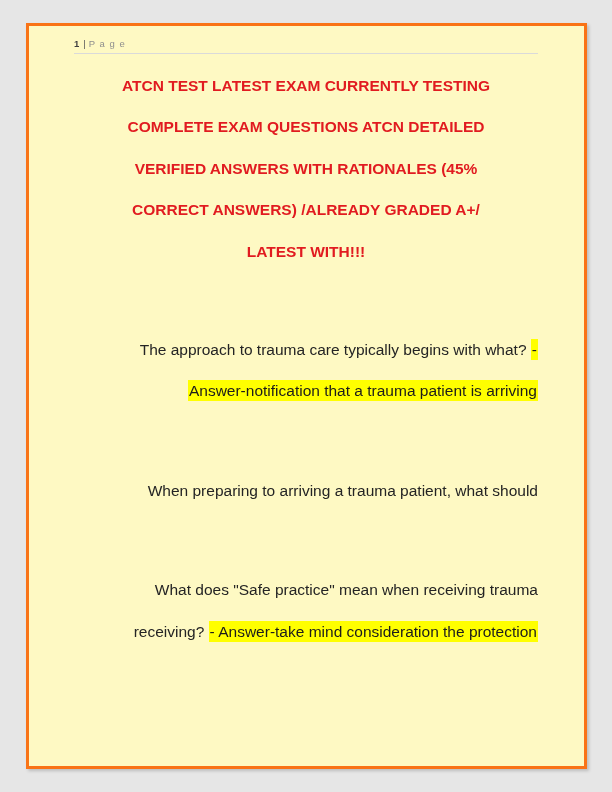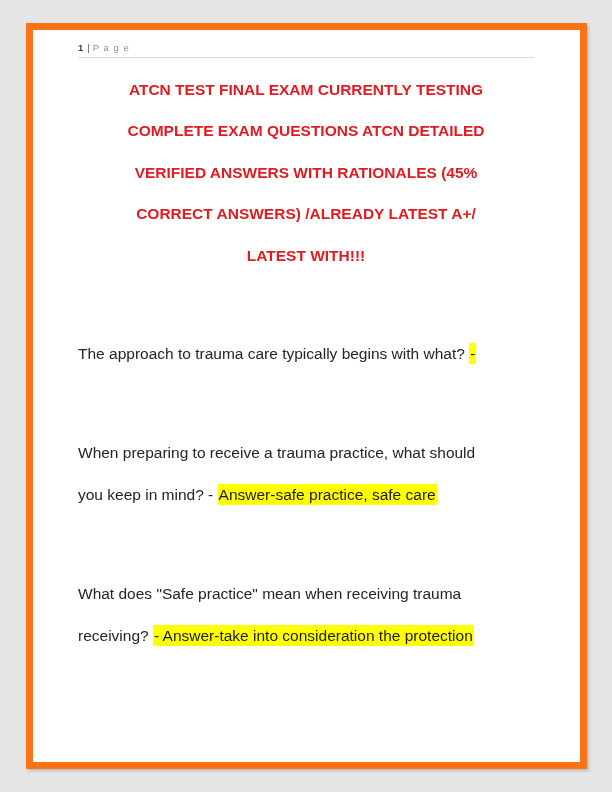--- a/index.html
+++ b/index.html
@@ -14,22 +14,22 @@
     font-family: "Liberation Sans", sans-serif;
     overflow: hidden;
   }
   .page {
     position: absolute;
     left: 26px;
     top: 23px;
     width: 561px;
     height: 746px;
     box-sizing: border-box;
-    background: #ffffff;
-    border: 7px solid #f97316;
+    background: #fef9c3;
+    border: 3px solid #f97316;
     box-shadow: 2px 2px 3px rgba(0,0,0,0.18);
   }
   .content {
     padding: 12px 46px 0 45px;
   }
   .page-header {
     font-size: 9.5px;
     line-height: 12px;
     color: #8f8f8f;
     white-space: pre;
@@ -59,20 +59,21 @@
     font-size: 15.5px;
   }
   .title-line {
     line-height: 41.4px;
     white-space: nowrap;
   }
   .qa-section {
     margin-top: 57px;
     font-size: 15.5px;
     color: #242424;
+    text-align: right;
   }
   .qa-block + .qa-block {
     margin-top: 58px;
   }
   .qa-line {
     line-height: 41.4px;
     white-space: pre;
   }
   .qa-highlight {
     background: #ffff00;
@@ -84,35 +85,35 @@
 <body>
 
 <div class="page">
   <div class="content">
 
     <div class="page-header"><span class="page-num">1</span><span class="sep">|</span><span class="page-label">P a g e</span></div>
 
     <div class="header-rule"></div>
 
     <div class="doc-title">
-        <div class="title-line">ATCN TEST FINAL EXAM CURRENTLY TESTING</div>
+        <div class="title-line">ATCN TEST LATEST EXAM CURRENTLY TESTING</div>
         <div class="title-line">COMPLETE EXAM QUESTIONS ATCN DETAILED</div>
         <div class="title-line">VERIFIED ANSWERS WITH RATIONALES (45%</div>
-        <div class="title-line">CORRECT ANSWERS) /ALREADY LATEST A+/</div>
+        <div class="title-line">CORRECT ANSWERS) /ALREADY GRADED A+/</div>
         <div class="title-line">LATEST WITH!!!</div>
       </div>
 
     <div class="qa-section">
         <div class="qa-block">
           <div class="qa-line"><span class="qa-text">The approach to trauma care typically begins with what? </span><span class="qa-highlight">-</span></div>
+          <div class="qa-line"><span class="qa-highlight">Answer-notification that a trauma patient is arriving</span></div>
         </div>
         <div class="qa-block">
-          <div class="qa-line"><span class="qa-text">When preparing to receive a trauma practice, what should</span></div>
-          <div class="qa-line"><span class="qa-text">you keep in mind? - </span><span class="qa-highlight">Answer-safe practice, safe care</span></div>
+          <div class="qa-line"><span class="qa-text">When preparing to arriving a trauma patient, what should</span></div>
         </div>
         <div class="qa-block">
           <div class="qa-line"><span class="qa-text">What does "Safe practice" mean when receiving trauma</span></div>
-          <div class="qa-line"><span class="qa-text">receiving? </span><span class="qa-highlight">- Answer-take into consideration the protection</span></div>
+          <div class="qa-line"><span class="qa-text">receiving? </span><span class="qa-highlight">- Answer-take mind consideration the protection</span></div>
         </div>
       </div>
 
   </div>
 </div>
 
 </body></html>

